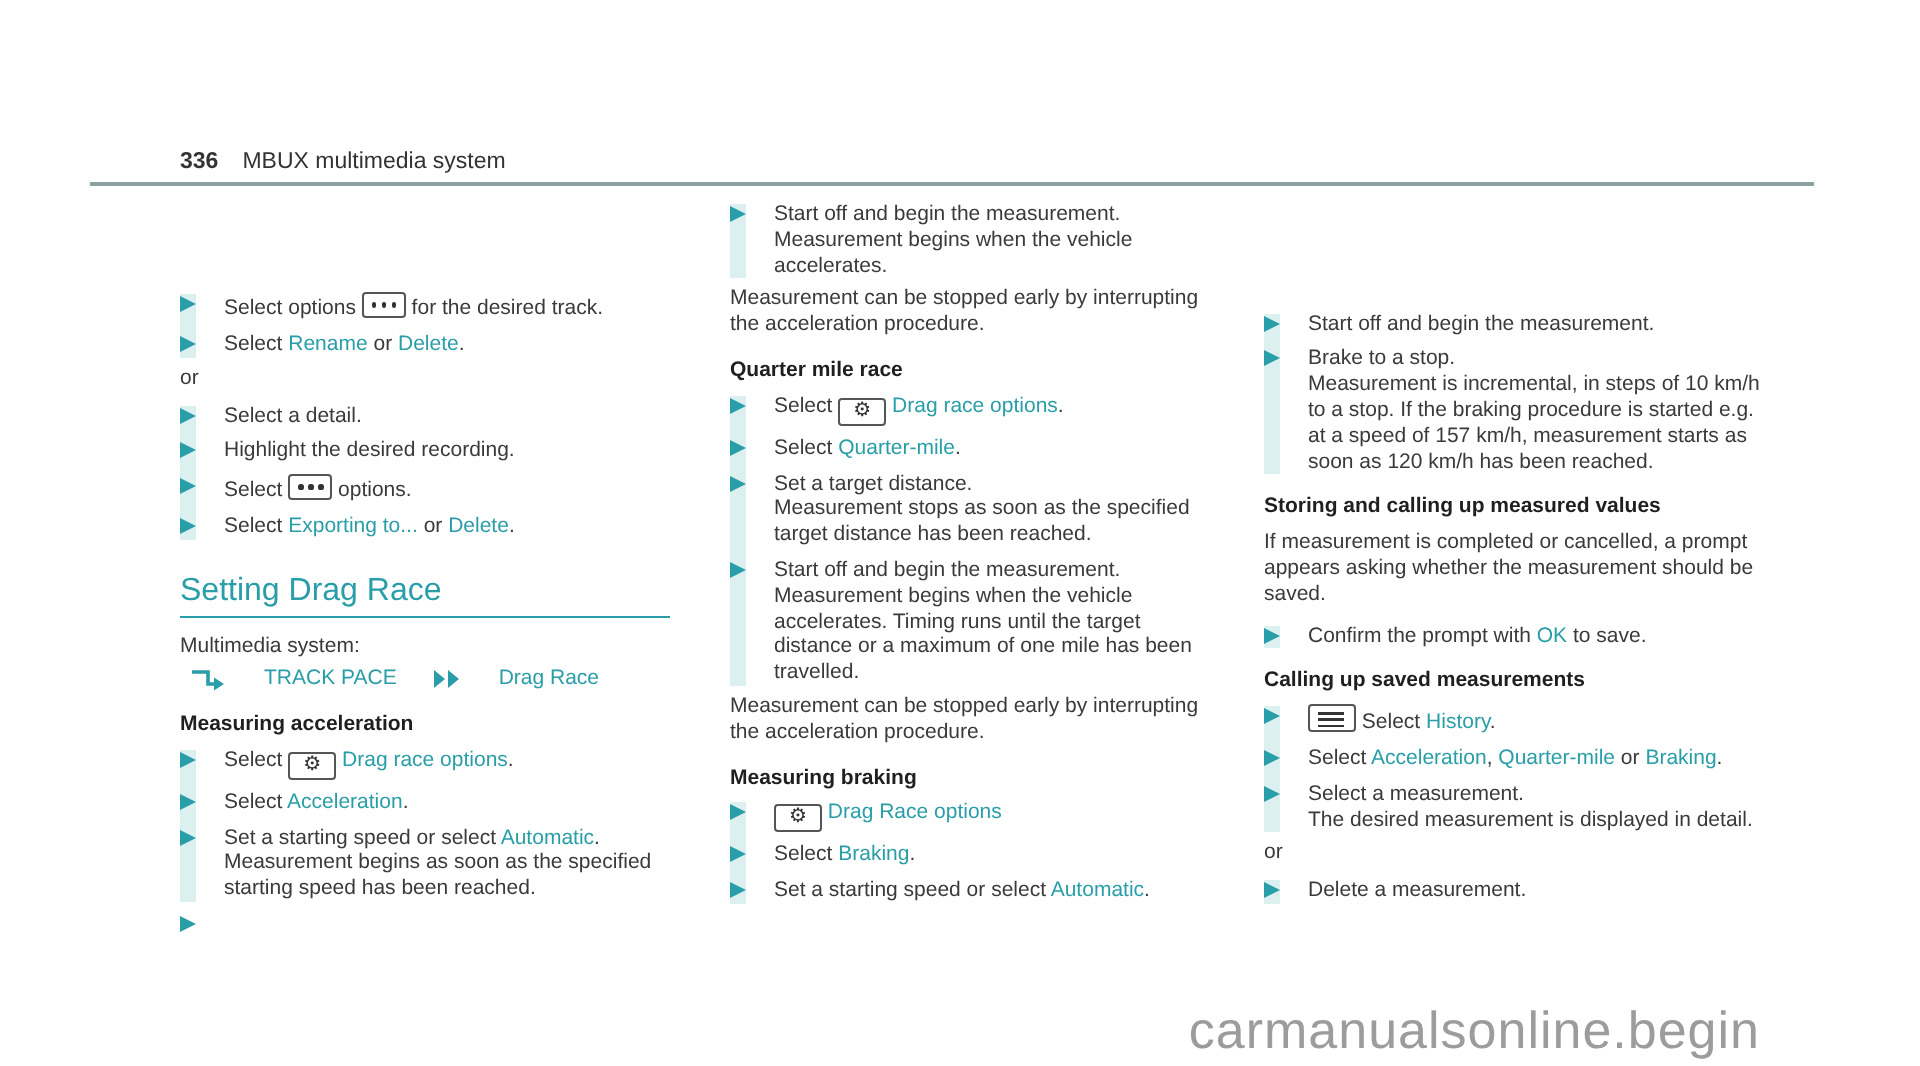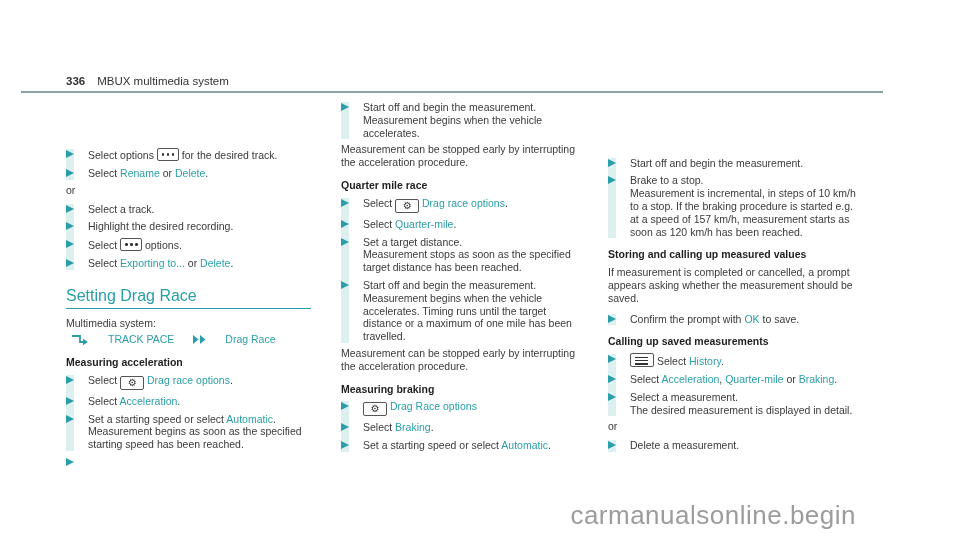--- a/index.html
+++ b/index.html
@@ -1,17 +1,17 @@
 <!DOCTYPE html>
 <html><head>
 <meta charset="utf-8">
 <style>
   html,body{margin:0;padding:0;background:#ffffff;}
   body{width:960px;height:533px;overflow:hidden;font-family:"Liberation Sans",sans-serif;color:#3a3a3a;}
-  .page{position:relative;width:864px;height:533px;background:#fff;}
+  .page{position:relative;width:864px;height:533px;background:#fff;margin-left:24px;}
 
   
   .hdr{position:absolute;left:66px;top:75px;font-size:11.5px;color:#333;white-space:nowrap;}
   .hdr-num{font-weight:bold;margin-right:12px;}
   .hdr-rule{position:absolute;left:21px;top:91px;width:862px;height:2px;background:#8aa2a2;}
 
   
   .cols{position:absolute;left:66px;top:101px;display:flex;align-items:flex-end;}
   .col{font-size:10.5px;line-height:1.22;}
   .col1{width:245px;margin-right:30px;}
@@ -61,21 +61,21 @@
 
   <div class="cols">
 
     <div class="col col1">
       <ul class="steps">
         <li class="step"><span class="bullet"></span><span class="step-text"><span>Select options </span><span class="inline-icon icon-options-dots"></span><span> for the desired track.</span></span></li>
         <li class="step"><span class="bullet"></span><span class="step-text"><span>Select </span><span class="link">Rename</span><span> or </span><span class="link">Delete</span><span>.</span></span></li>
       </ul>
       <div class="connector">or</div>
       <ul class="steps">
-        <li class="step"><span class="bullet"></span><span class="step-text"><span>Select a track.</span></span></li>
+        <li class="step"><span class="bullet"></span><span class="step-text"><span>Select a detail.</span></span></li>
         <li class="step"><span class="bullet"></span><span class="step-text"><span>Highlight the desired recording.</span></span></li>
         <li class="step"><span class="bullet"></span><span class="step-text"><span>Select </span><span class="inline-icon icon-options-dots"></span><span> options.</span></span></li>
         <li class="step"><span class="bullet"></span><span class="step-text"><span>Select </span><span class="link">Exporting to...</span><span> or </span><span class="link">Delete</span><span>.</span></span></li>
       </ul>
 
       <h2 class="section-head">Setting Drag Race</h2>
       <div class="sysline">Multimedia system:</div>
       <div class="navline">
         <svg width="18" height="12" viewBox="0 0 18 12">
           <path d="M1 2 H9 V8 H12" fill="none" stroke="#2a9ea8" stroke-width="1.8"></path>

